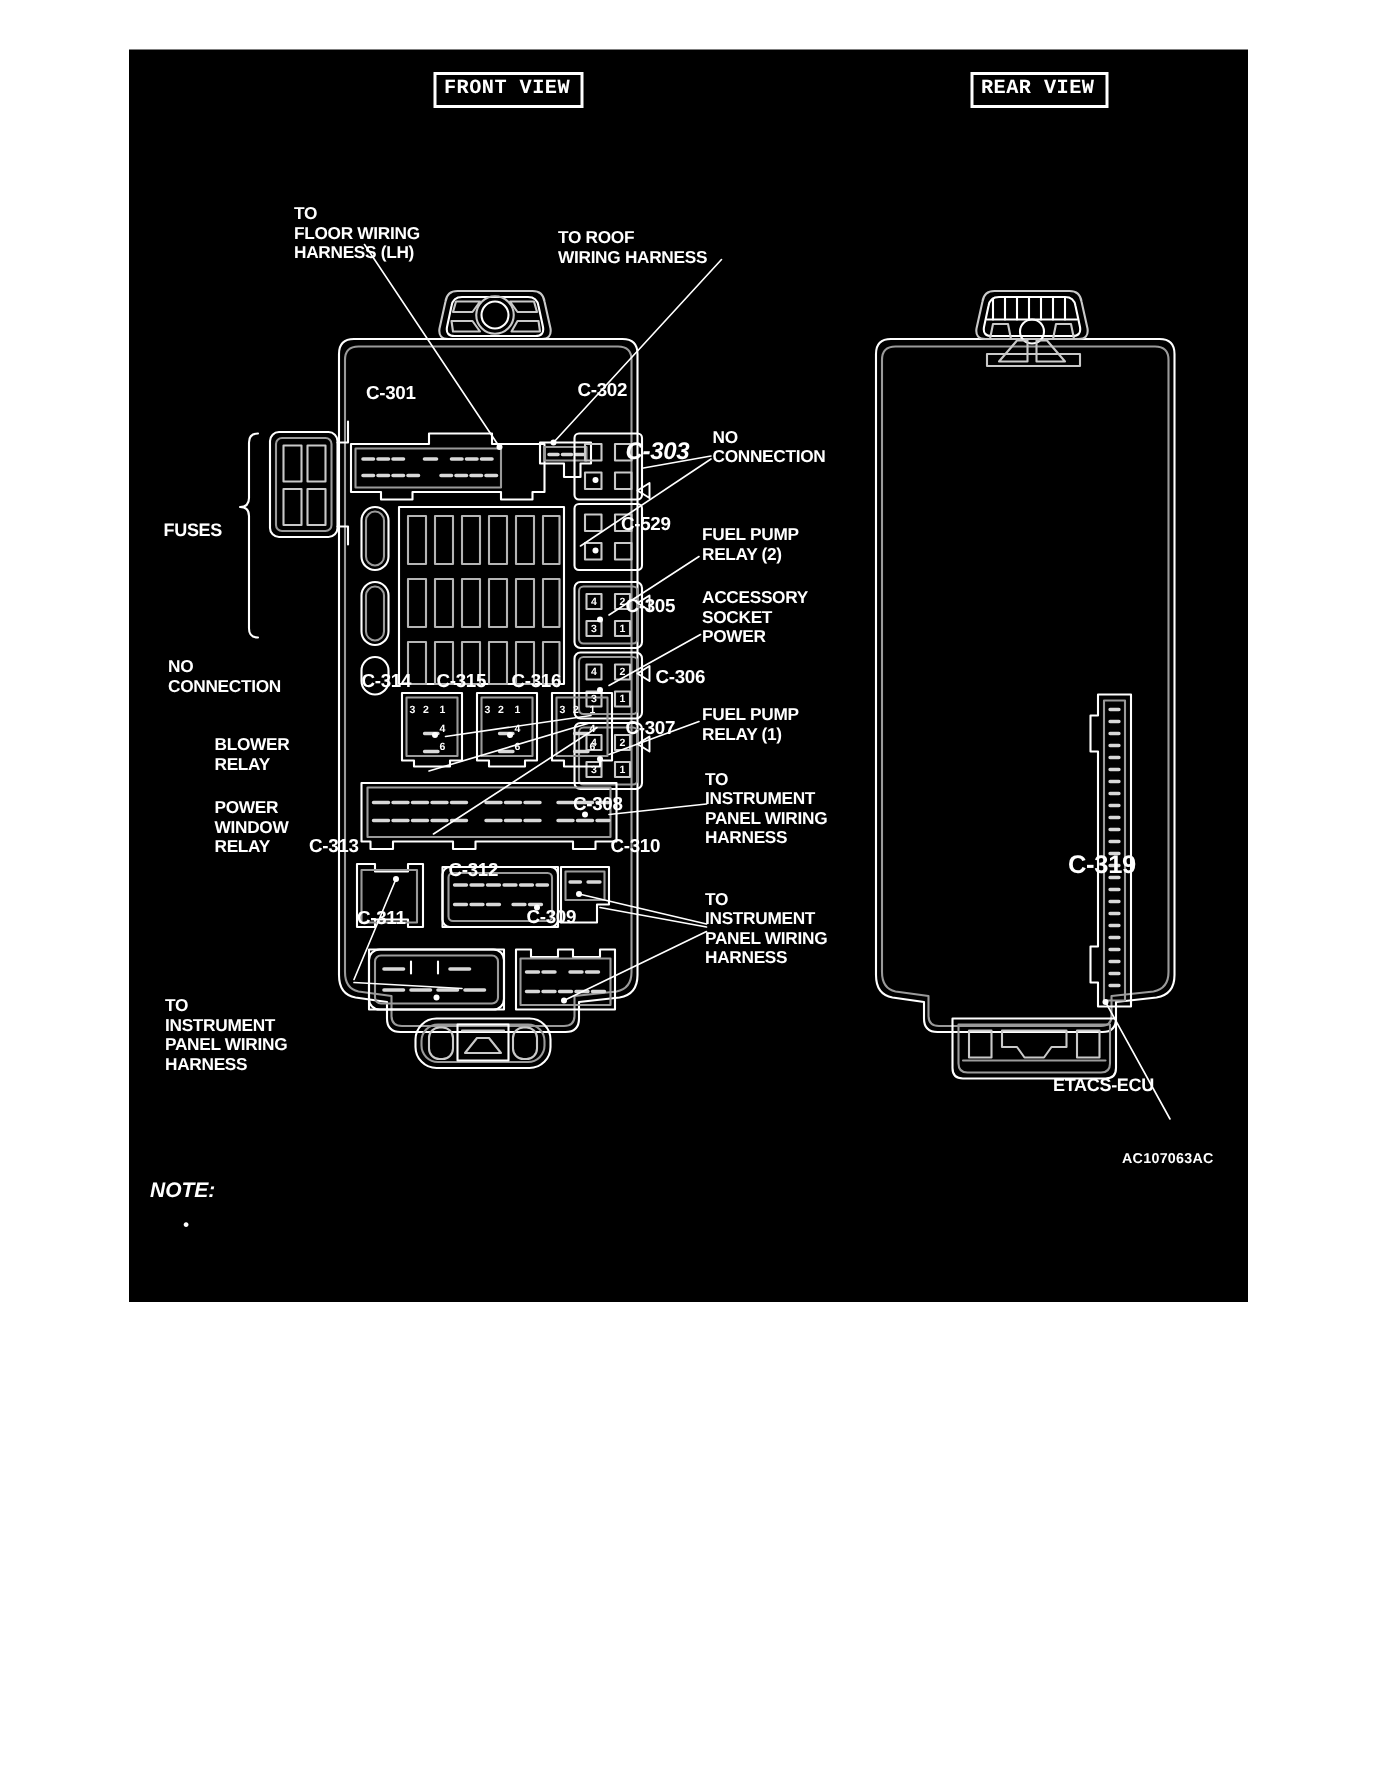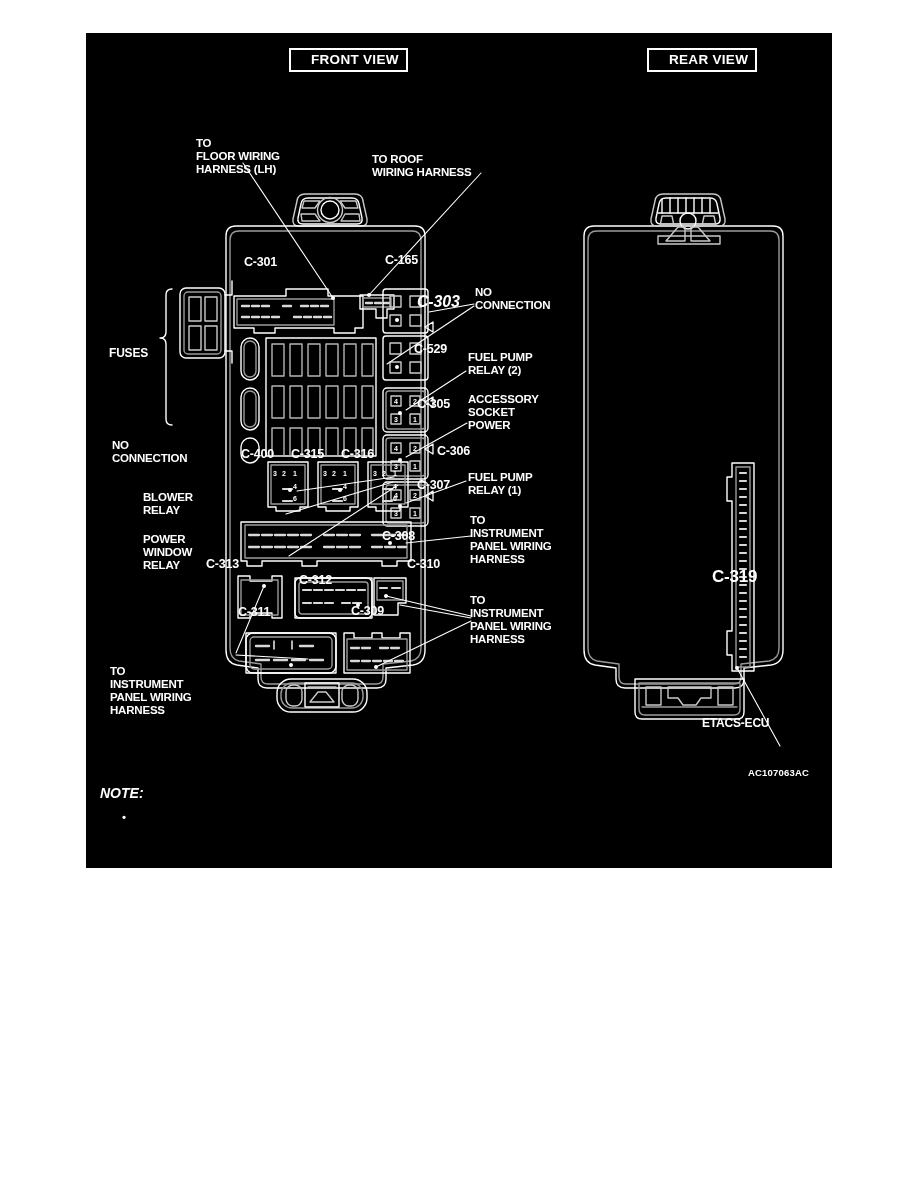--- a/index.html
+++ b/index.html
@@ -1,19 +1,19 @@
 <!DOCTYPE html>
 <html><head>
 <meta charset="utf-8">
 <style>
   html,body{margin:0;padding:0;background:#ffffff;}
   body{width:918px;height:1188px;position:relative;font-family:"Liberation Sans",sans-serif;overflow:hidden;}
   #panel{position:absolute;left:86px;top:33px;width:746px;height:835px;background:#000000;}
   .lbl{position:absolute;color:#ffffff;font-family:"Liberation Sans",sans-serif;font-weight:bold;white-space:pre;line-height:1.12;letter-spacing:-0.2px;}
-  .viewbox{position:absolute;border:2px solid #ffffff;padding:2px 7px 3px 20px;color:#fff;font-weight:bold;font-size:13.5px;letter-spacing:0.3px;white-space:nowrap;}
+  .viewbox{position:absolute;border:2px solid #ffffff;padding:2px 7px 3px 5px;color:#fff;font-weight:bold;font-size:13.5px;letter-spacing:0.3px;white-space:nowrap;font-family:Liberation Mono, monospace;}
   .note{position:absolute;color:#ffffff;font-style:italic;font-weight:bold;font-family:"Liberation Sans",sans-serif;white-space:pre;}
   svg{position:absolute;left:0;top:0;}
   .ref{position:absolute;color:#fff;font-weight:bold;font-size:9.5px;letter-spacing:0.2px;}
   .pin{position:absolute;color:#fff;font-weight:bold;font-size:7px;line-height:1;}
 </style>
 </head>
 <body>
 
 <div id="panel">
 
@@ -361,34 +361,34 @@
   <div class="lbl" style="left:384px;top:561px;font-size:11.5px;">TO
 INSTRUMENT
 PANEL WIRING
 HARNESS</div>
   <div class="lbl" style="left:24px;top:632px;font-size:11.5px;">TO
 INSTRUMENT
 PANEL WIRING
 HARNESS</div>
 
   <div class="lbl" style="left:158px;top:222px;font-size:12.5px;">C-301</div>
-  <div class="lbl" style="left:299px;top:220px;font-size:12.5px;">C-165</div>
+  <div class="lbl" style="left:299px;top:220px;font-size:12.5px;">C-302</div>
   <div class="lbl" style="left:331px;top:260px;font-size:16px;font-style:italic;">C-303</div>
   <div class="lbl" style="left:328px;top:309px;font-size:12.5px;">C-529</div>
   <div class="lbl" style="left:331px;top:364px;font-size:12.5px;">C-305</div>
   <div class="lbl" style="left:331px;top:411px;font-size:12.5px;margin-left:20px;">C-306</div>
 
   <div class="lbl" style="left:331px;top:445px;font-size:12.5px;">C-307</div>
   <div class="lbl" style="left:296px;top:452px;font-size:12.5px;margin-top:44px;">C-308</div>
   <div class="lbl" style="left:265px;top:571px;font-size:12.5px;">C-309</div>
   <div class="lbl" style="left:321px;top:524px;font-size:12.5px;">C-310</div>
   <div class="lbl" style="left:152px;top:572px;font-size:12.5px;">C-311</div>
   <div class="lbl" style="left:213px;top:540px;font-size:12.5px;">C-312</div>
   <div class="lbl" style="left:120px;top:524px;font-size:12.5px;">C-313</div>
-  <div class="lbl" style="left:155px;top:414px;font-size:12.5px;">C-400</div>
+  <div class="lbl" style="left:155px;top:414px;font-size:12.5px;">C-314</div>
   <div class="lbl" style="left:205px;top:414px;font-size:12.5px;">C-315</div>
   <div class="lbl" style="left:255px;top:414px;font-size:12.5px;">C-316</div>
 
   <div class="pin" style="left:308px;top:365px;">4</div>
   <div class="pin" style="left:327px;top:365px;">2</div>
   <div class="pin" style="left:308px;top:383px;">3</div>
   <div class="pin" style="left:327px;top:383px;">1</div>
 
   <div class="pin" style="left:308px;top:412px;">4</div>
   <div class="pin" style="left:327px;top:412px;">2</div>

